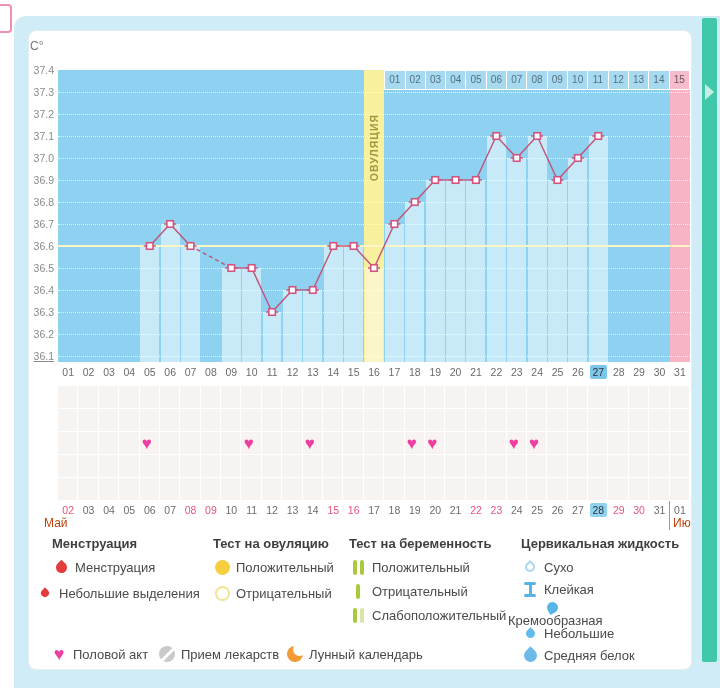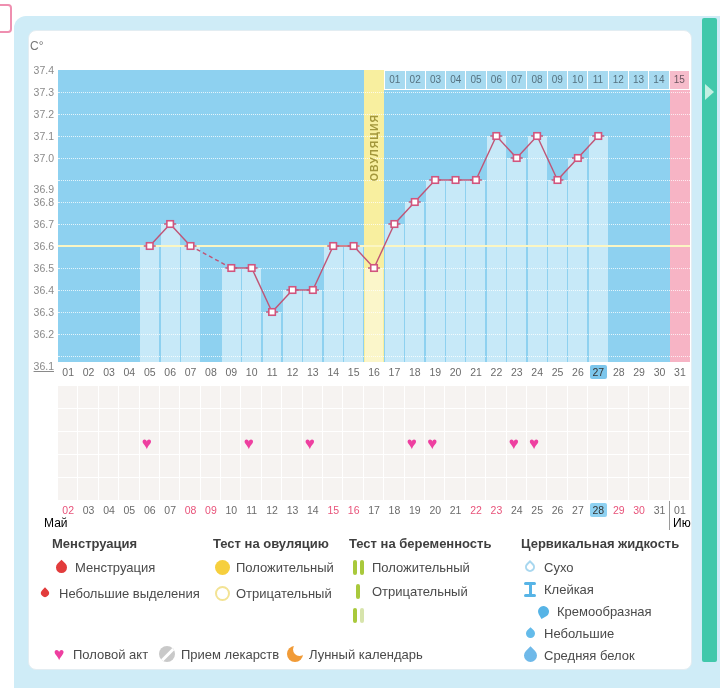--- a/index.html
+++ b/index.html
@@ -41,21 +41,21 @@
 
   .gridrows { position:absolute; left:58px; top:386px; width:632px; height:115px; }
   .gridrow { height:22px; margin-bottom:1px;
     background:repeating-linear-gradient(to right, #f6f3f1 0px, #f6f3f1 19.4px, #ffffff 19.4px, #ffffff 20.387px); }
   .heart-mark { position:absolute; font-size:17px; color:#ee3fa0; line-height:1; }
 
   .daterow { position:absolute; left:58px; top:502px; width:632px; height:16px; display:flex; align-items:center; }
   .daterow span { flex:1; text-align:center; font-size:10.5px; color:#6b6b6b; }
   .daterow span.we { color:#e8537a; }
   .daterow span.today b { font-weight:normal; background:#8fd2f2; color:#333; border-radius:2px; padding:1px 3px; }
-  .month-label { position:absolute; font-size:12px; color:#000000; }
+  .month-label { position:absolute; font-size:12px; color:#c2410c; }
   .month-sep { position:absolute; width:1px; background:#9a9a9a; }
 
   .lg-title { position:absolute; font-size:13px; font-weight:bold; color:#3f3f3f; }
   .lg-item { position:absolute; display:flex; align-items:center; height:18px; }
   .lg-item .ic { width:18px; display:flex; align-items:center; justify-content:center; }
   .lg-item .lb { margin-left:5px; font-size:13px; color:#4a4a4a; white-space:nowrap; }
 
   
   .drop-red-large { width:11px; height:11px; background:#e23c3c; border-radius:0 50% 50% 50%; transform:rotate(45deg); }
   .drop-red-small { width:8px; height:8px; background:#e23c3c; border-radius:0 50% 50% 50%; transform:rotate(45deg); }
@@ -90,29 +90,29 @@
 
   <div class="card"></div>
 
   <div class="unit-label">C°</div>
   <div id="yaxis">
       <div class="ytick" style="top: 64px;">37.4</div>
       <div class="ytick" style="top: 86px;">37.3</div>
       <div class="ytick" style="top: 108px;">37.2</div>
       <div class="ytick" style="top: 130px;">37.1</div>
       <div class="ytick" style="top: 152px;">37.0</div>
-      <div class="ytick" style="top: 174px; margin-top: 9px;">36.9</div>
+      <div class="ytick" style="top: 174px;">36.9</div>
       <div class="ytick" style="top: 196px;">36.8</div>
       <div class="ytick" style="top: 218px;">36.7</div>
       <div class="ytick" style="top: 240px;">36.6</div>
       <div class="ytick" style="top: 262px;">36.5</div>
       <div class="ytick" style="top: 284px;">36.4</div>
       <div class="ytick" style="top: 306px;">36.3</div>
       <div class="ytick" style="top: 328px;">36.2</div>
-      <div class="ytick" style="top: 360px; text-decoration: underline;">36.1</div>
+      <div class="ytick" style="top: 350px; text-decoration: underline;">36.1</div>
     </div>
 
 
   <div class="plot" id="plot">
       <div class="col-band" style="left: 611.613px; width: 20.3871px; background: rgb(247, 180, 197);"></div>
       <div class="col-band" style="left: 305.806px; width: 20.3871px; background: rgb(248, 239, 159);"></div>
       <div class="bar" style="left: 82.2984px; width: 18.8871px; top: 176px; height: 116px;"></div>
       <div class="bar" style="left: 102.685px; width: 18.8871px; top: 154px; height: 138px;"></div>
       <div class="bar" style="left: 123.073px; width: 18.8871px; top: 176px; height: 116px;"></div>
       <div class="bar" style="left: 163.847px; width: 18.8871px; top: 198px; height: 94px;"></div>
@@ -366,37 +366,38 @@
         </span>
         <span class="lb">Отрицательный</span>
       </div>
       <div class="lg-item" style="left: 349px; top: 606px;">
         <span class="ic">
           <span class="gbars">
             <i class="gbar"></i>
             <i class="gbar pale"></i>
           </span>
         </span>
+        <span class="lb">Слабоположительный</span>
       </div>
       <div class="lg-title" style="left: 521px; top: 536px;">Цервикальная жидкость</div>
       <div class="lg-item" style="left: 521px; top: 558px;">
         <span class="ic">
           <span class="drop-outline-blue"></span>
         </span>
         <span class="lb">Сухо</span>
       </div>
       <div class="lg-item" style="left: 521px; top: 580px;">
         <span class="ic">
           <span class="ibeam">
             <i></i>
           </span>
         </span>
         <span class="lb">Клейкая</span>
       </div>
-      <div class="lg-item" style="left: 534px; top: 602px;">
+      <div class="lg-item" style="left: 503px; top: 602px; flex-direction: column;">
         <span class="ic">
           <span class="comma-blue"></span>
         </span>
         <span class="lb">Кремообразная</span>
       </div>
       <div class="lg-item" style="left: 521px; top: 624px;">
         <span class="ic">
           <span class="drop-blue-small"></span>
         </span>
         <span class="lb">Небольшие</span>

